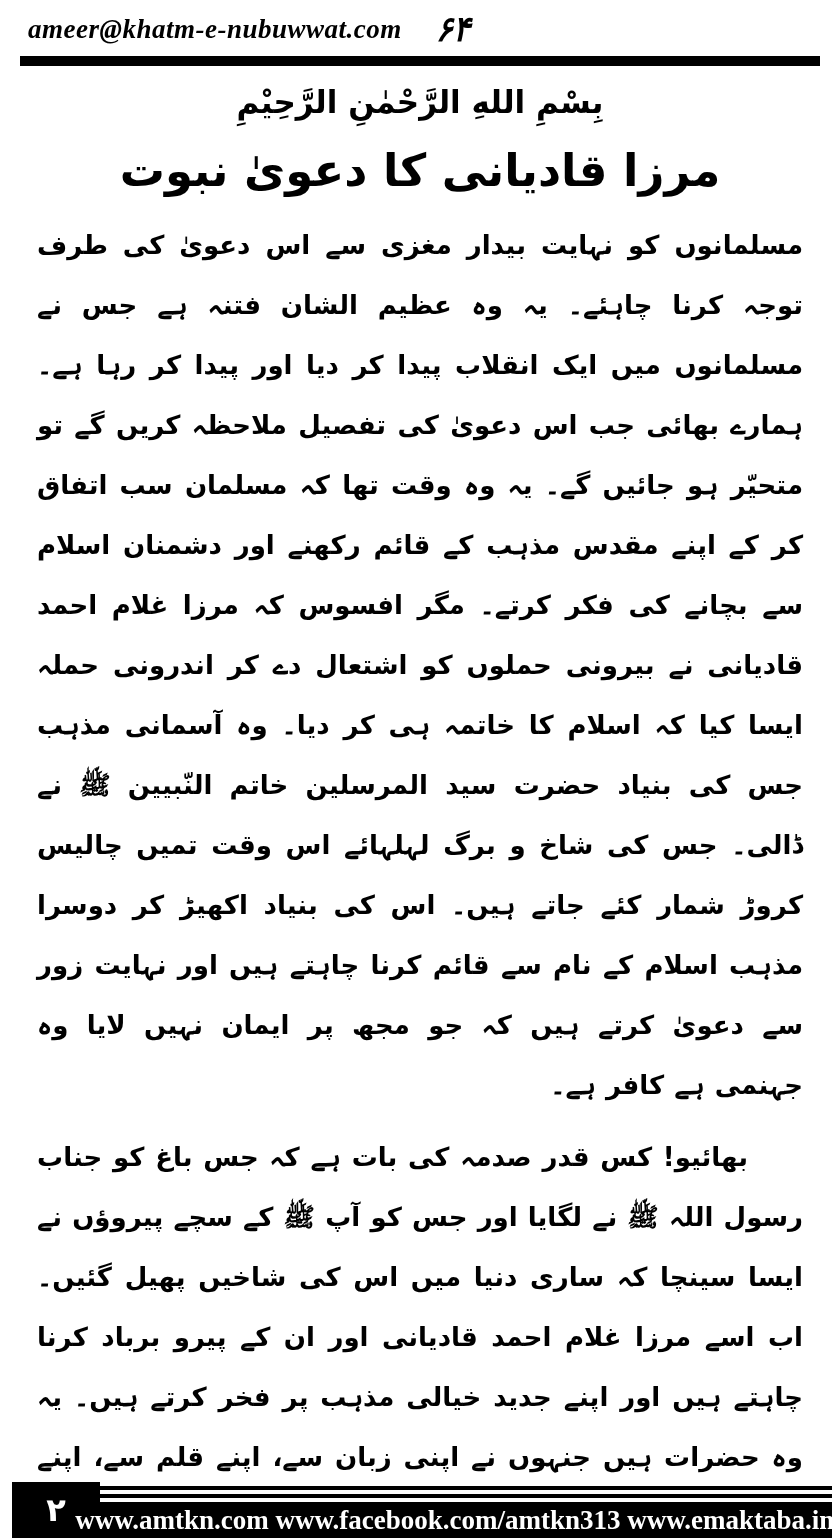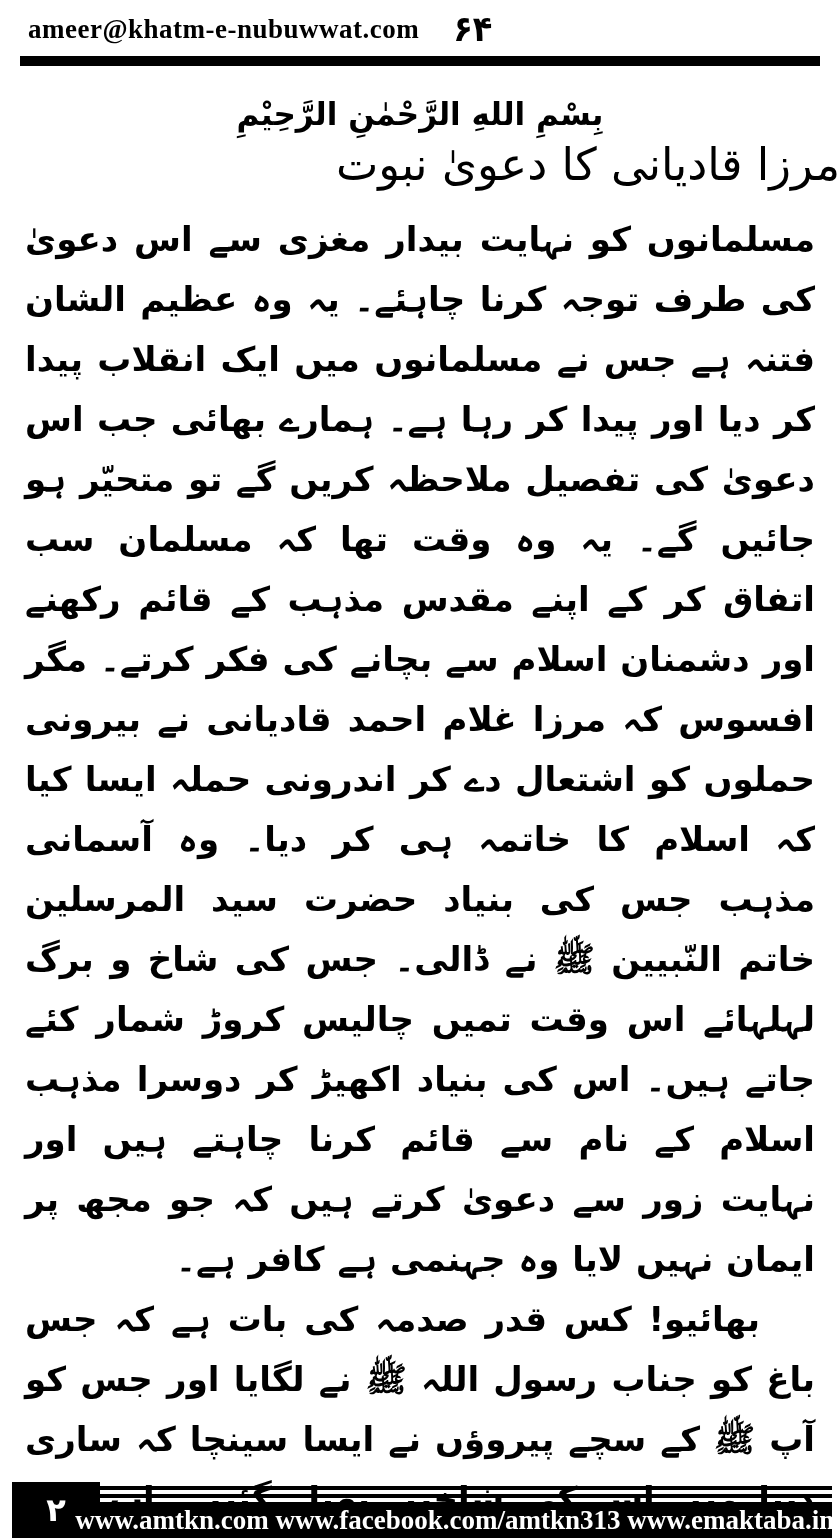--- a/index.html
+++ b/index.html
@@ -9,55 +9,56 @@
     background:#ffffff; color:#000000;
     font-family:"DejaVu Sans", sans-serif;
     overflow:hidden;
   }
   .page { position:relative; width:840px; height:1540px; }
 
   
   .header {
     display:flex; align-items:flex-start; justify-content:space-between;
     padding:10px 22px 0 28px;
+    font-style:italic;
   }
   .header-left { display:flex; align-items:center; gap:34px; }
   .email {
     font-family:"Liberation Serif", serif;
     font-weight:bold; font-size:27px; letter-spacing:0.5px;
   }
   .page-no-top {
     font-weight:bold; font-size:32px; direction:rtl;
     transform:scaleY(1.1);
   }
   .header-title {
     direction:rtl; font-weight:bold; font-size:23px;
     padding-top:4px; text-align:left;
   }
   .top-rule {
     margin:8px 20px 0 20px; height:10px; background:#000;
   }
 
   
   .bismillah {
-    margin-top:30px; text-align:center; direction:rtl;
+    margin-top:18px; text-align:center; direction:rtl;
     font-weight:bold; font-size:31px;
   }
   .doc-title {
-    margin-top:6px; direction:rtl;
-    font-weight:normal; font-size:45px; letter-spacing:-1px;
+    margin-top:24px; text-align:center; direction:rtl;
+    font-weight:bold; font-size:45px; letter-spacing:-1px;
   }
 
   
   .body-text {
     margin-top:18px; padding:0 25px;
     direction:rtl; text-align:justify;
   }
   .body-text p {
-    margin:0; font-size:34px; font-weight:bold; line-height:60px;
+    margin:12px; font-size:26px; font-weight:bold; line-height:60px;
     word-spacing:1px;
   }
   .body-text p.indent { text-indent:55px; }
 
   
   .footer { position:absolute; left:0; right:0; bottom:0; height:58px; }
   .page-num-box {
     position:absolute; left:12px; bottom:2px;
     width:88px; height:56px; background:#000;
     display:flex; align-items:center; justify-content:center;

